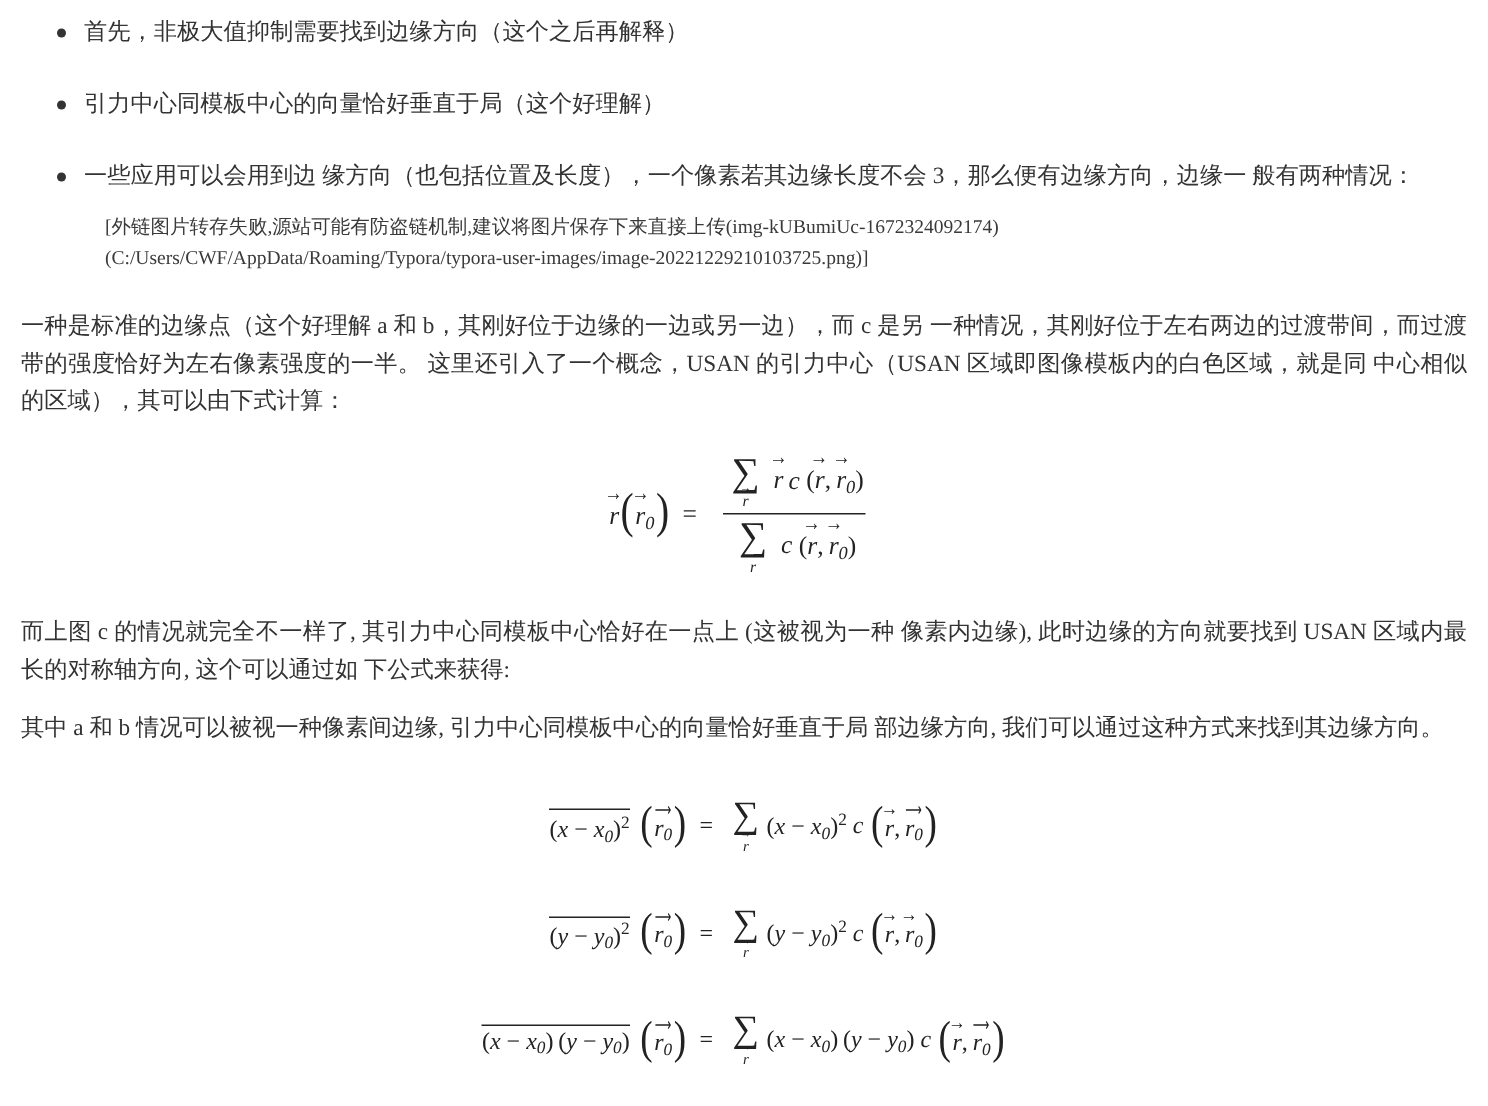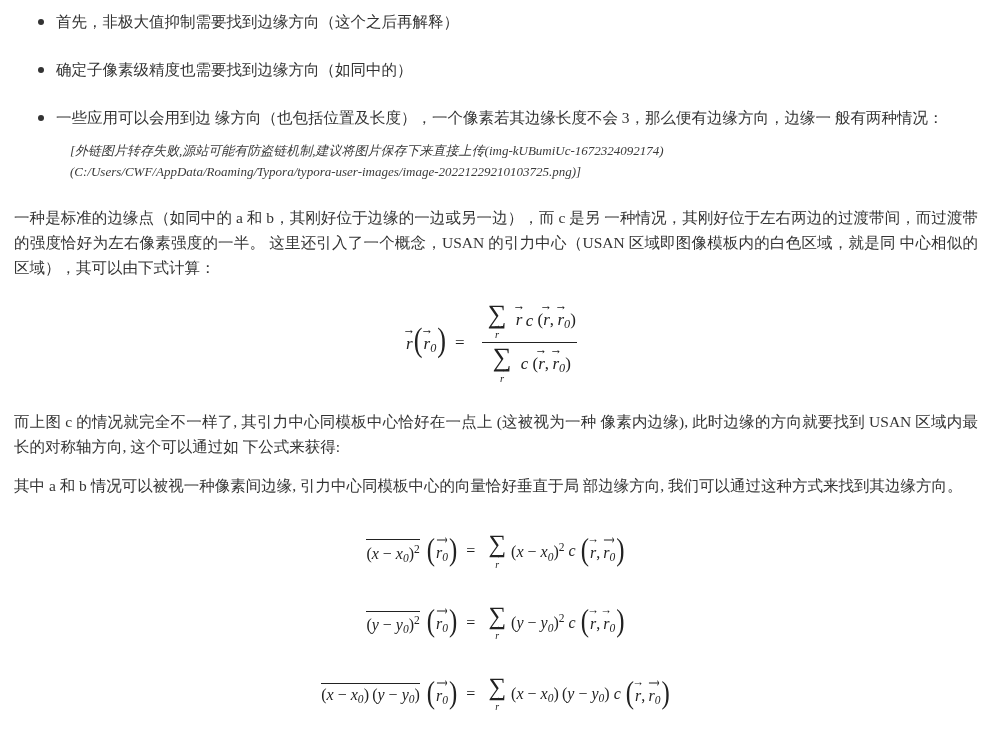--- a/index.html
+++ b/index.html
@@ -41,21 +41,20 @@
     height: 6px;
     border-radius: 50%;
     background: #333;
   }
   .nested-note {
     margin: 10px 0 0 14px;
     font-size: 13px;
     line-height: 1.62;
     color: #3a3a3a;
     font-family: "Liberation Serif", serif;
-    font-style: italic;
   }
   .nested-note div { white-space: nowrap; }
   .para {
     margin: 0 0 14px 0;
     font-size: 15.5px;
     line-height: 1.6;
     color: #333;
     text-align: justify;
   }
   .para.first { margin-top: 22px; }
@@ -147,32 +146,32 @@
 </head>
 <body>
 
 <div class="page">
 
   <ul class="bullets">
     <li>
       <span>首先，非极大值抑制需要找到边缘方向（这个之后再解释）</span>
     </li>
     <li>
-      <span>确定子像素级精度也需要找到边缘方向（如同中的）</span>
+      <span>引力中心同模板中心的向量恰好垂直于局（这个好理解）</span>
     </li>
     <li>
       <span>一些应用可以会用到边 缘方向（也包括位置及长度），一个像素若其边缘长度不会 3，那么便有边缘方向，边缘一 般有两种情况：</span>
       <div class="nested-note">
         <div>[外链图片转存失败,源站可能有防盗链机制,建议将图片保存下来直接上传(img-kUBumiUc-1672324092174)</div>
         <div>(C:/Users/CWF/AppData/Roaming/Typora/typora-user-images/image-20221229210103725.png)]</div>
       </div>
     </li>
   </ul>
 
-  <p class="para first">一种是标准的边缘点（如同中的 a 和 b，其刚好位于边缘的一边或另一边），而 c 是另 一种情况，其刚好位于左右两边的过渡带间，而过渡带的强度恰好为左右像素强度的一半。 这里还引入了一个概念，USAN 的引力中心（USAN 区域即图像模板内的白色区域，就是同 中心相似的区域），其可以由下式计算：</p>
+  <p class="para first">一种是标准的边缘点（这个好理解 a 和 b，其刚好位于边缘的一边或另一边），而 c 是另 一种情况，其刚好位于左右两边的过渡带间，而过渡带的强度恰好为左右像素强度的一半。 这里还引入了一个概念，USAN 的引力中心（USAN 区域即图像模板内的白色区域，就是同 中心相似的区域），其可以由下式计算：</p>
 
   <div class="math-block">
     <div class="math-row fs17">
       <span class="mi nowrap">
         <span class="vec">r</span><span class="paren">(</span><span class="vec">r</span><span class="sub">0</span><span class="paren">)</span>
       </span>
       <span class="eq">=</span>
       <span class="frac">
         <span class="num nowrap">
           <span class="sumop">

